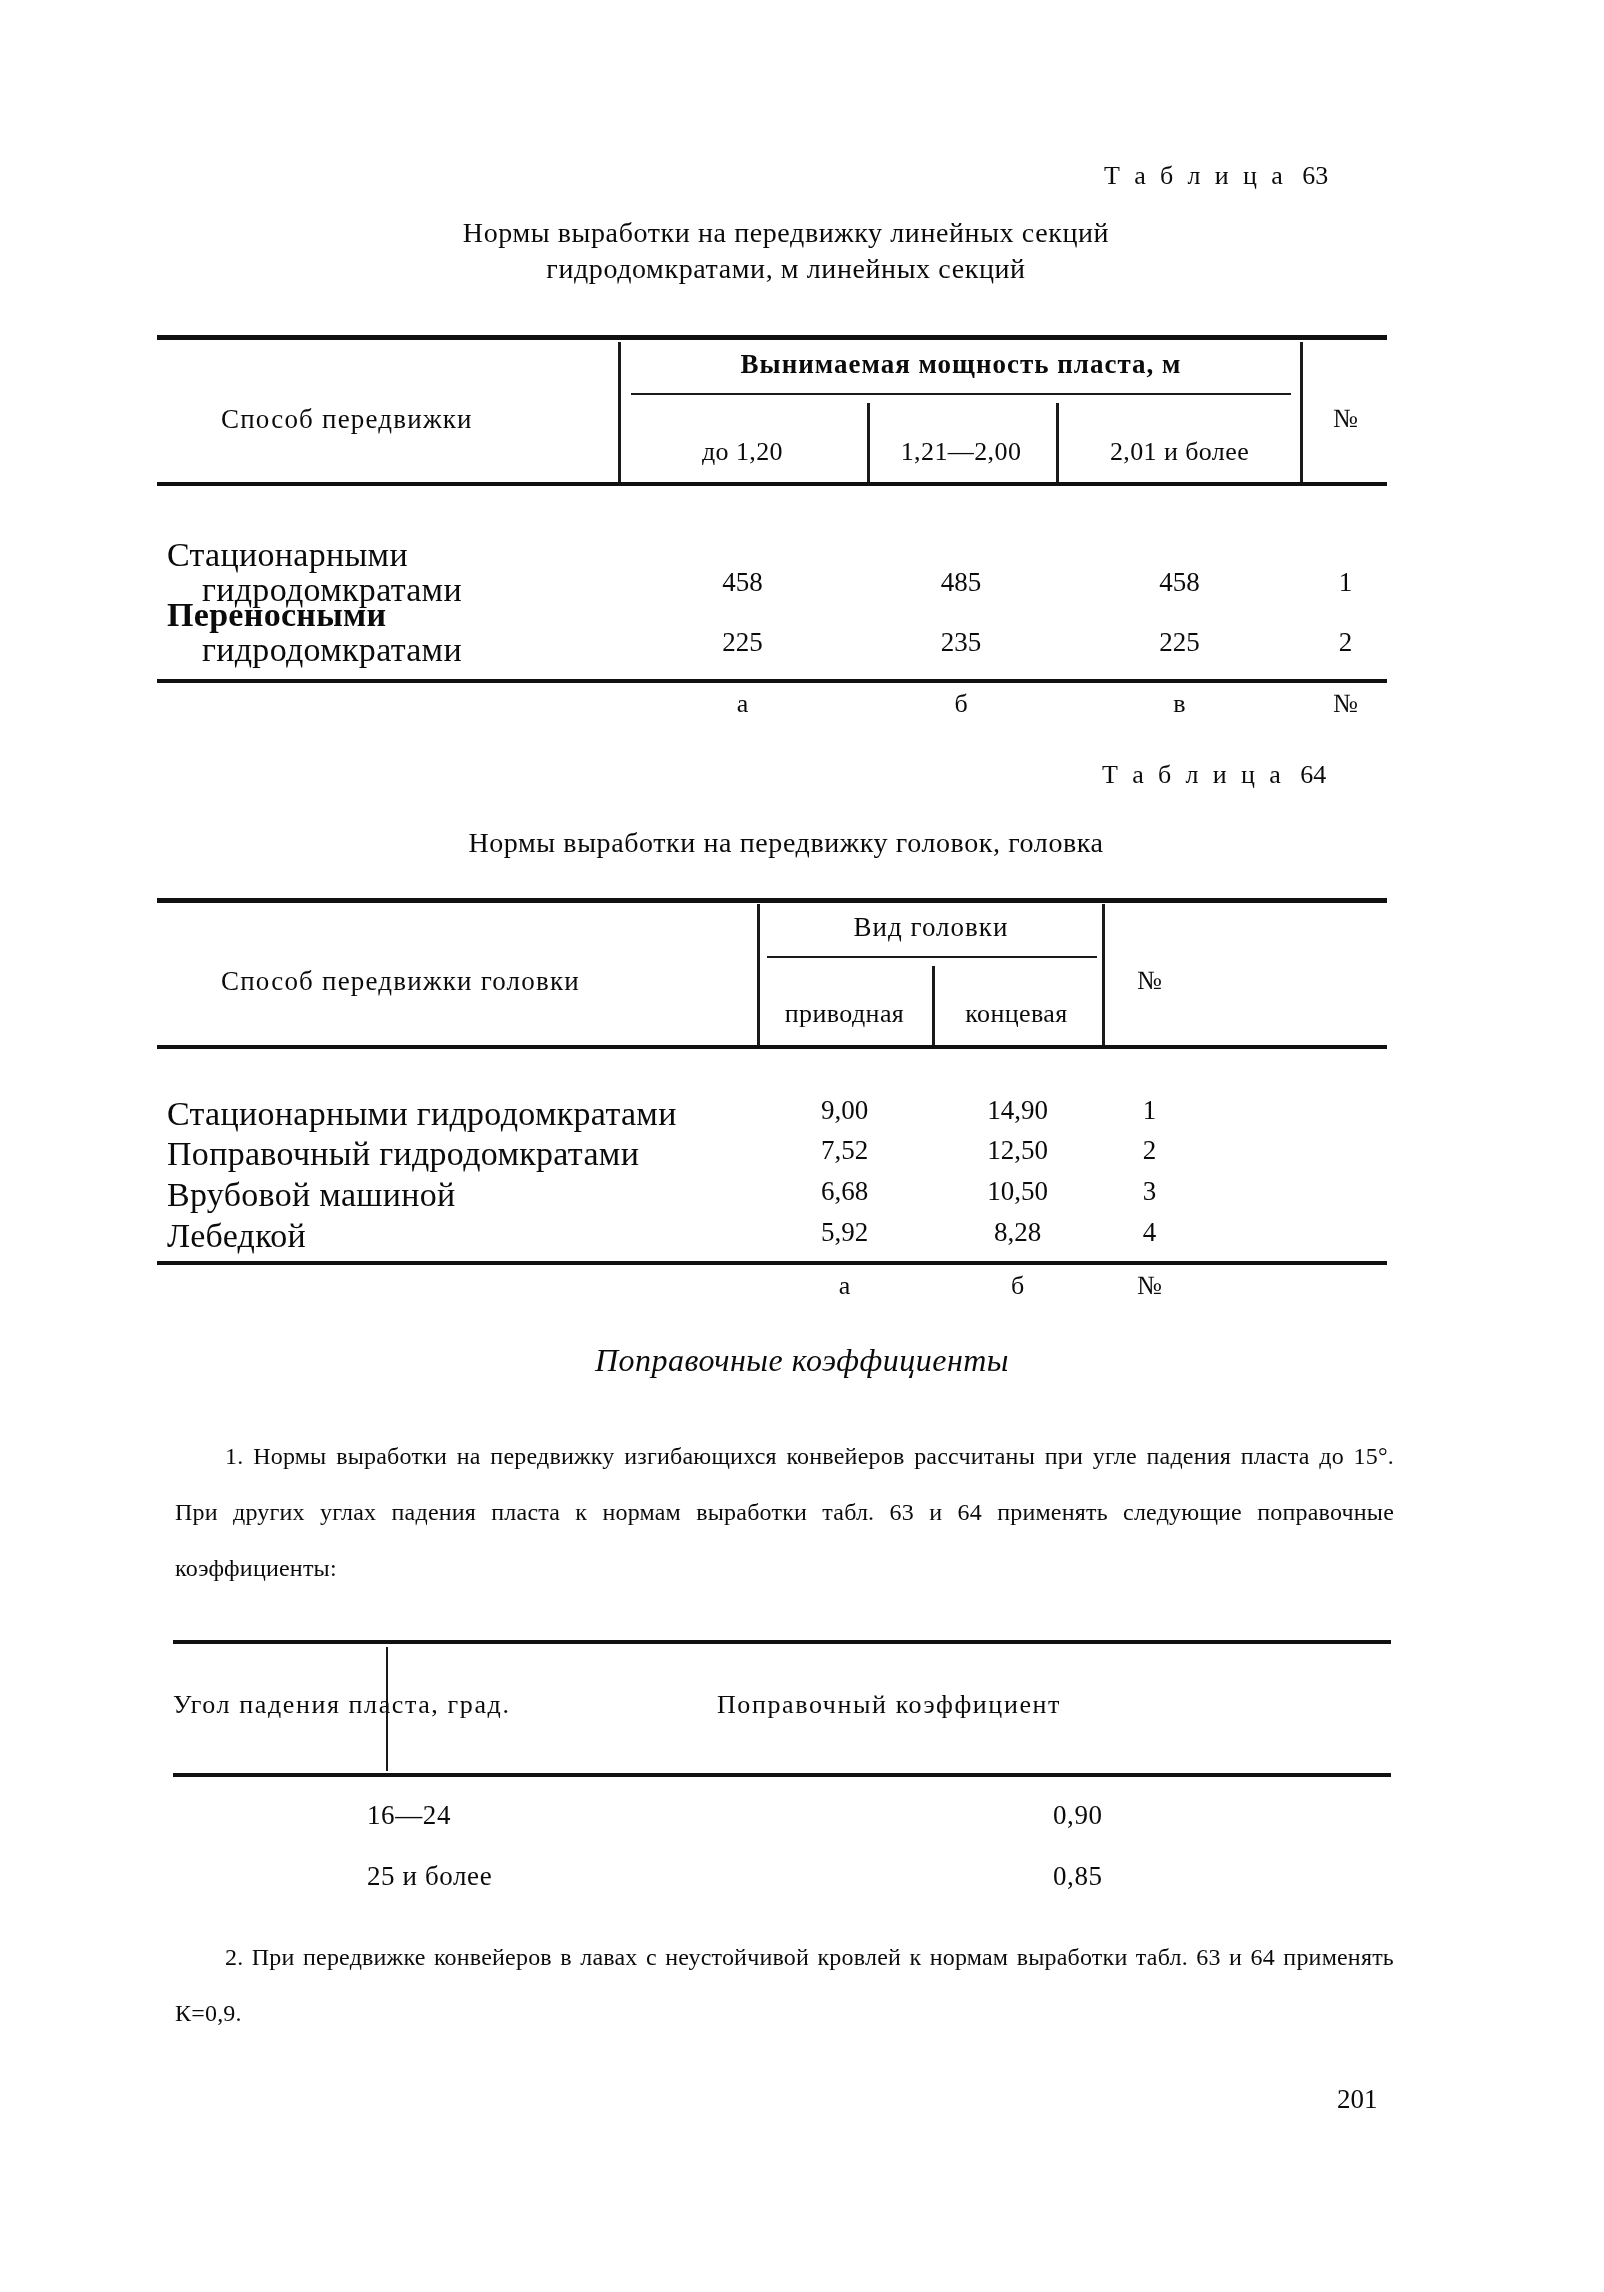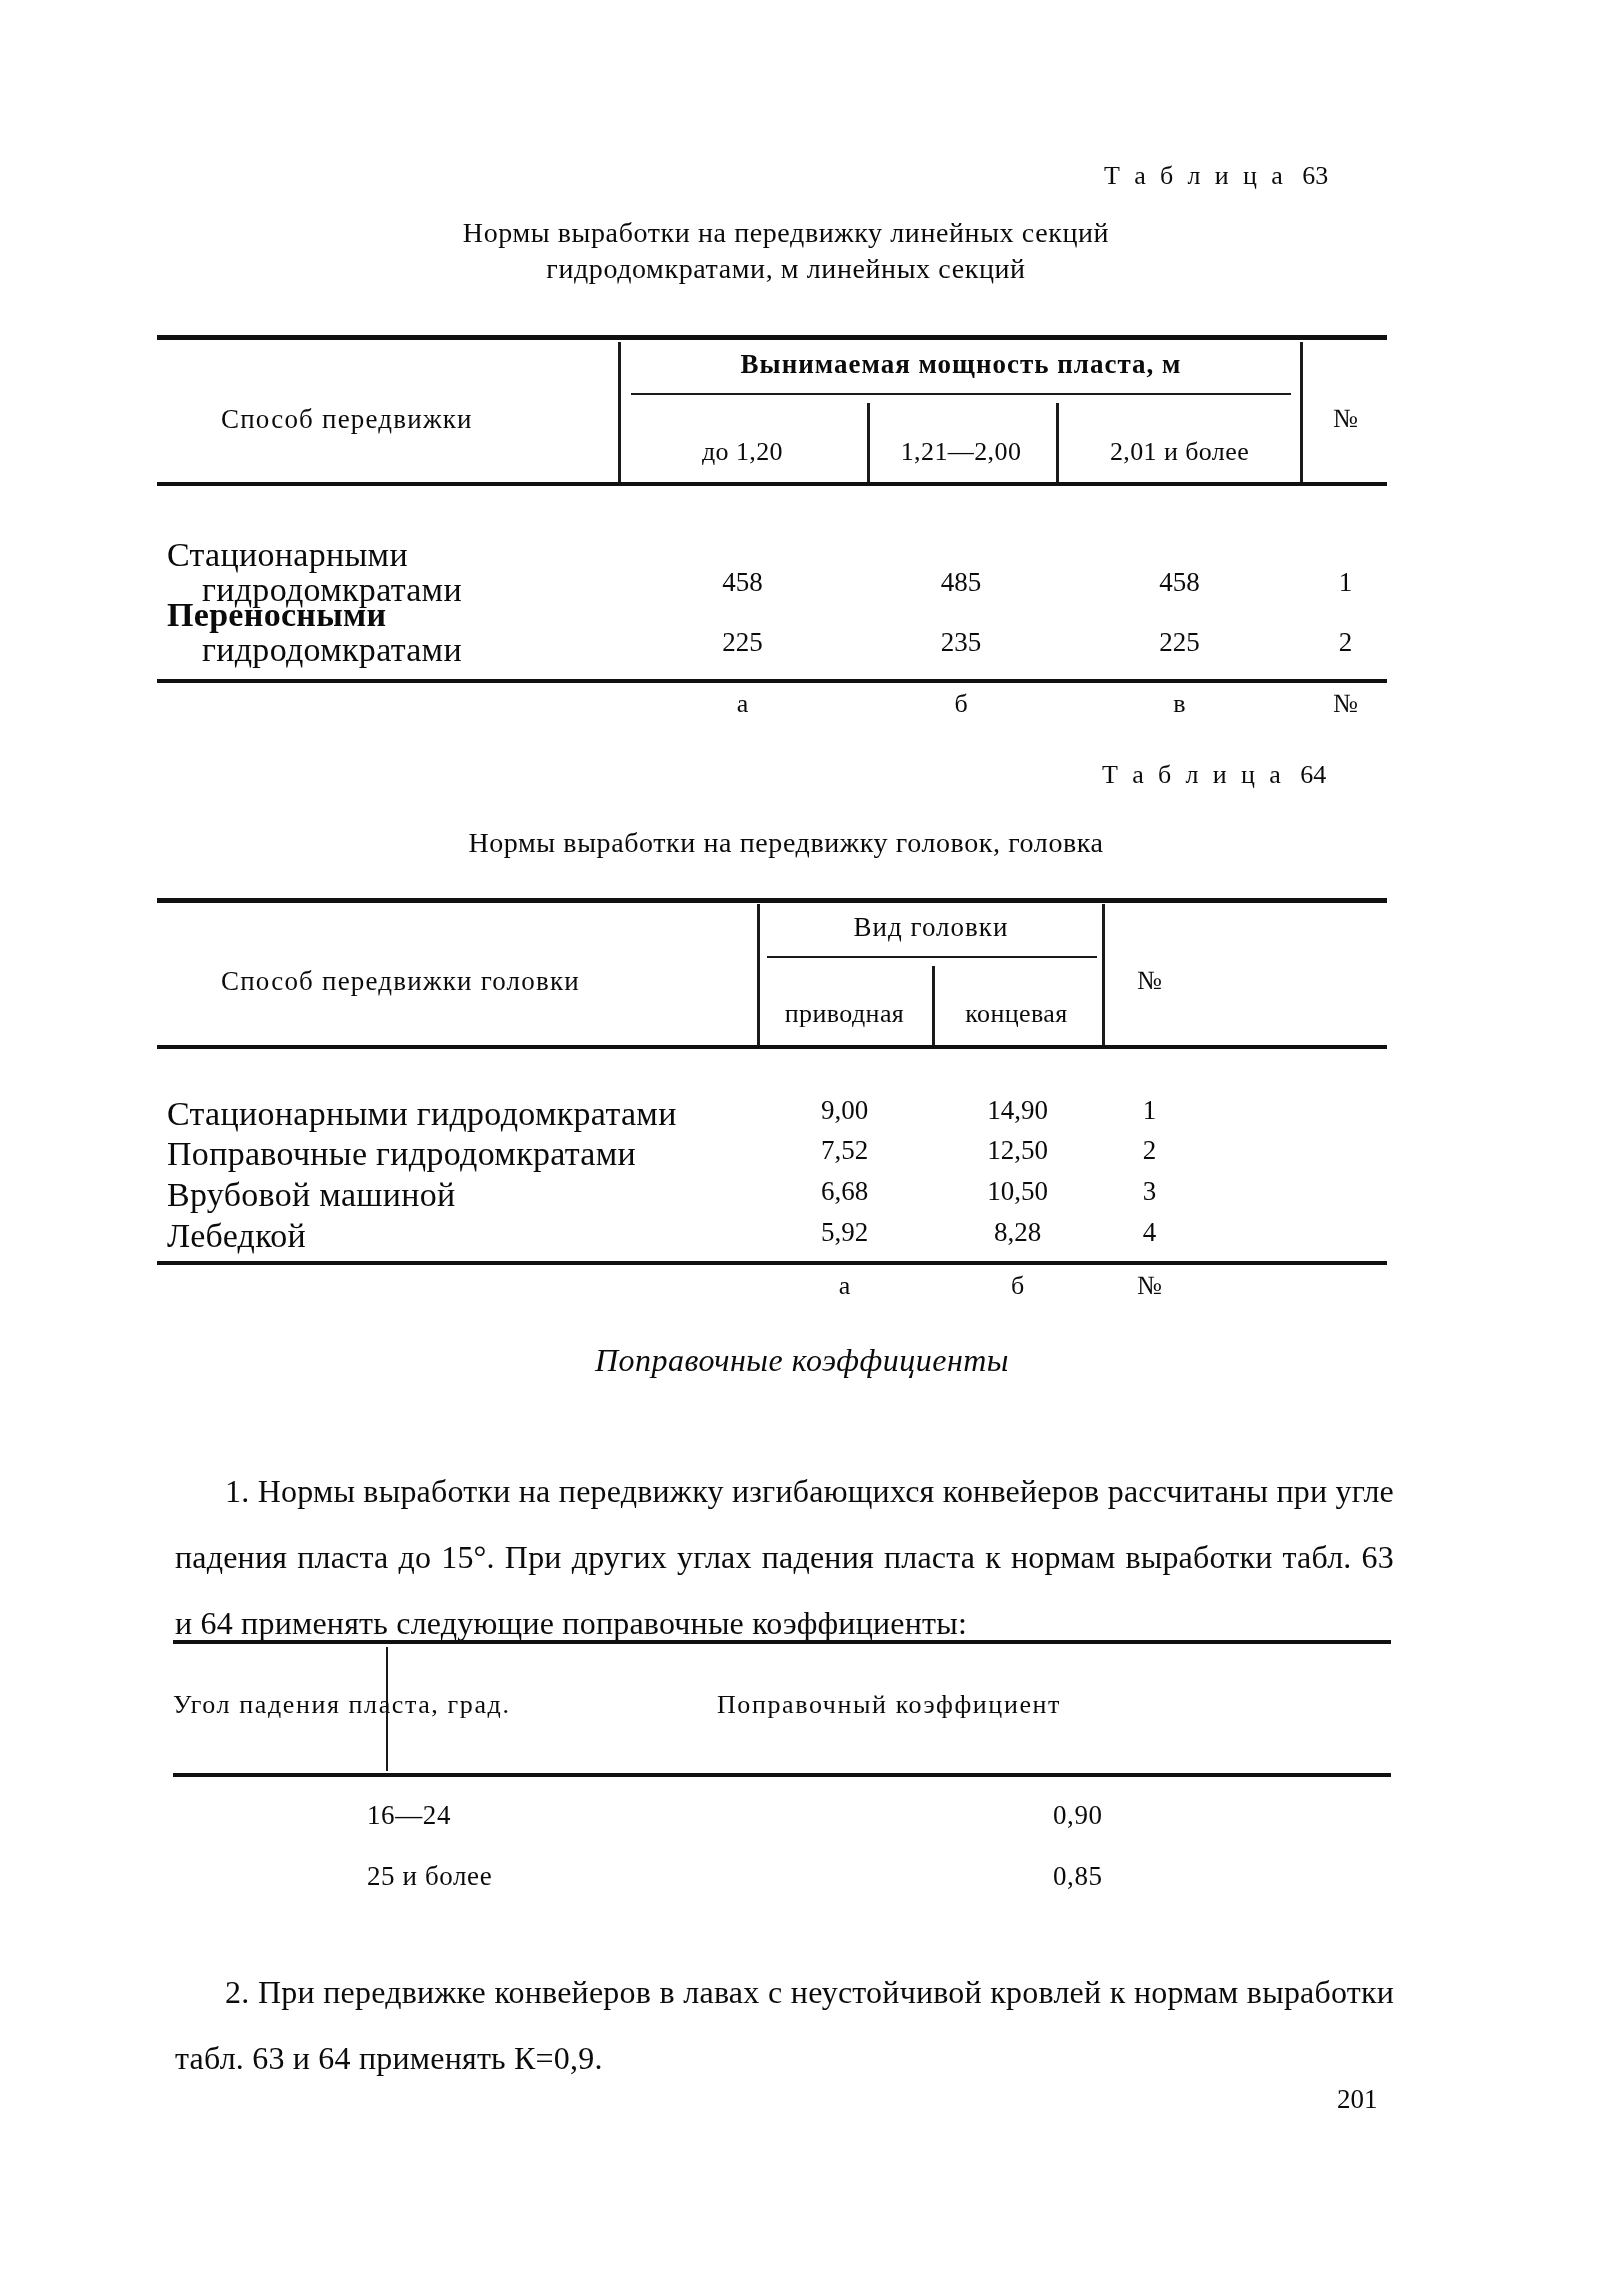--- a/index.html
+++ b/index.html
@@ -99,26 +99,25 @@
   .section-title {
     position: absolute;
     font-style: italic;
     font-size: 32px;
     letter-spacing: 0.5px;
     text-align: center;
     white-space: nowrap;
   }
   .para {
     position: absolute;
-    font-size: 32px;
-    line-height: 66px;
+    font-size: 24px;
+    line-height: 56px;
     text-align: justify;
     text-align-last: left;
     letter-spacing: 0.2px;
-    margin-top: 30px;
   }
   .para .lead { margin-left: 50px; }
 
   .page-number {
     position: absolute;
     font-size: 27px;
   }
 
   .coef-hd {
     position: absolute;
@@ -207,21 +206,21 @@
   <div class="hd-sub" style="left:934px; top:999px; width:165px;">концевая</div>
   <div class="hd-sub" style="left:1106px; top:966px; width:87px;">№</div>
 
   <div class="rule-thick" style="left:157px; top:1045px; width:1230px; height:3.9px;"></div>
 
   <div class="cell" style="left:167px; top:1095px;">Стационарными  гидродомкратами</div>
   <div class="cell-c" style="left:757px; top:1095px; width:175px;">9,00</div>
   <div class="cell-c" style="left:933px; top:1095px; width:169px;">14,90</div>
   <div class="cell-c" style="left:1106px; top:1095px; width:87px;">1</div>
 
-  <div class="cell" style="left:167px; top:1135px;">Поправочные  гидродомкратами</div>
+  <div class="cell" style="left:167px; top:1135px;">Поправочный  гидродомкратами</div>
   <div class="cell-c" style="left:757px; top:1135px; width:175px;">7,52</div>
   <div class="cell-c" style="left:933px; top:1135px; width:169px;">12,50</div>
   <div class="cell-c" style="left:1106px; top:1135px; width:87px;">2</div>
 
   <div class="cell" style="left:167px; top:1176px;">Врубовой  машиной</div>
   <div class="cell-c" style="left:757px; top:1176px; width:175px;">6,68</div>
   <div class="cell-c" style="left:933px; top:1176px; width:169px;">10,50</div>
   <div class="cell-c" style="left:1106px; top:1176px; width:87px;">3</div>
 
   <div class="cell" style="left:167px; top:1217px;">Лебедкой</div>

